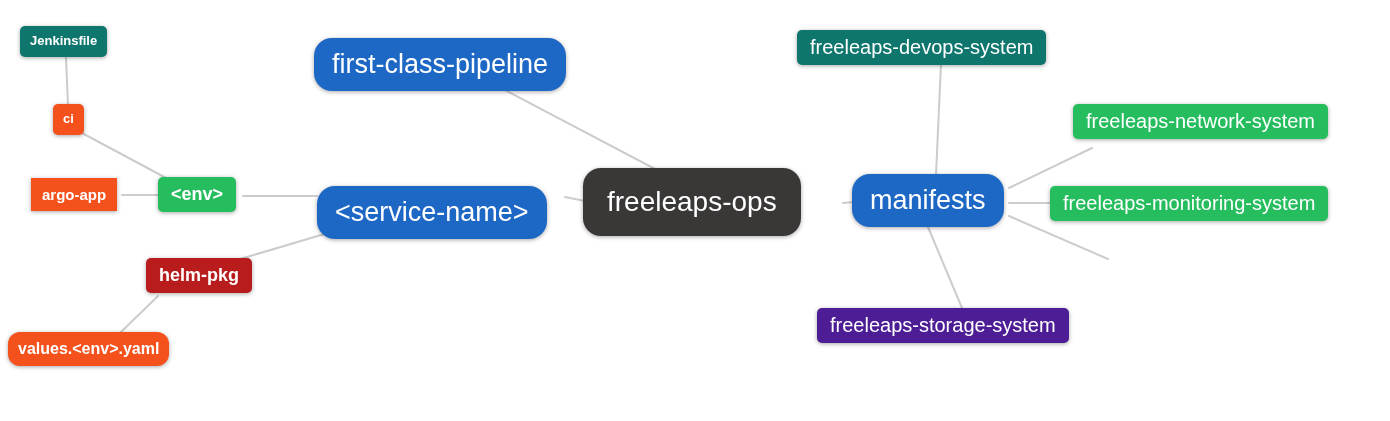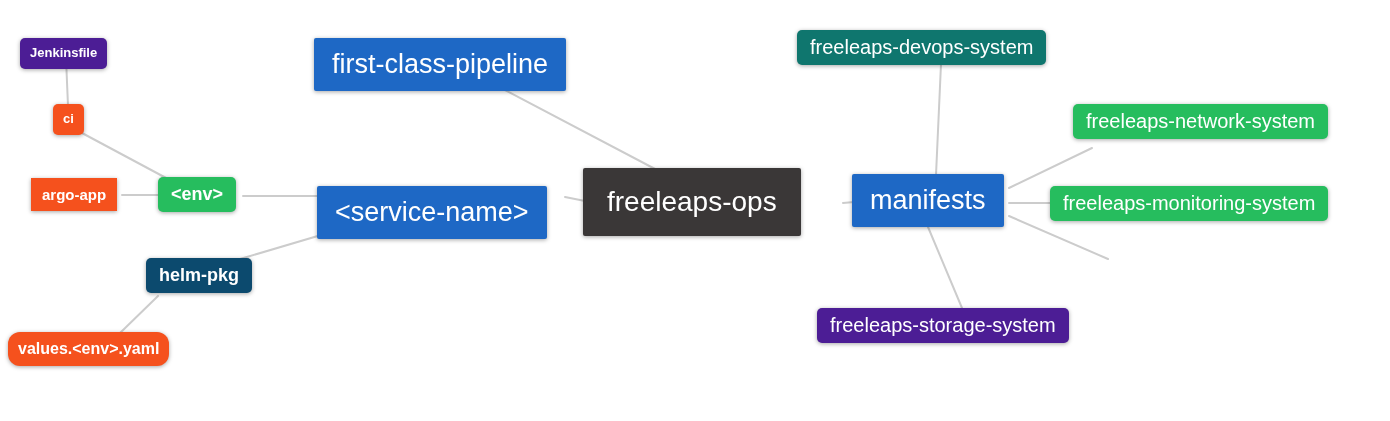--- a/index.html
+++ b/index.html
@@ -15,21 +15,21 @@
     position: absolute;
     left: 0; top: 0;
     width: 1390px; height: 421px;
   }
   .edge { stroke: #cccccc; stroke-width: 2; fill: none; stroke-linecap: round; }
   .node {
     position: absolute;
     color: #ffffff;
     white-space: nowrap;
     text-align: center;
-    border-radius: 2px;
+    border-radius: 18px;
     box-shadow: 0 1px 4px rgba(0,0,0,0.35);
     cursor: pointer;
     line-height: 1.15;
   }
   
   .sz-xs  { font-size: 13px; font-weight: bold; padding: 8px 10px; border-radius: 5px; }
   .sz-sm  { font-size: 15px; font-weight: bold; padding: 8px 11px; border-radius: 0; }
   .sz-md  { font-size: 18px; font-weight: bold; padding: 7px 13px; border-radius: 5px; }
   .sz-val { font-size: 16px; font-weight: bold; padding: 8px 10px; border-radius: 12px; }
   
@@ -69,25 +69,25 @@
     <line class="edge" x1="505" y1="90" x2="657" y2="170" stroke="#cccccc"></line>
     <line class="edge" x1="565" y1="197" x2="585" y2="201" stroke="#cccccc"></line>
     <line class="edge" x1="843" y1="203" x2="854" y2="202" stroke="#cccccc"></line>
     <line class="edge" x1="936" y1="175" x2="941" y2="64" stroke="#cccccc"></line>
     <line class="edge" x1="1009" y1="188" x2="1092" y2="148" stroke="#cccccc"></line>
     <line class="edge" x1="1009" y1="203" x2="1052" y2="203" stroke="#cccccc"></line>
     <line class="edge" x1="1009" y1="216" x2="1108" y2="259" stroke="#cccccc"></line>
     <line class="edge" x1="928" y1="227" x2="962" y2="308" stroke="#cccccc"></line>
   </svg>
 
-  <div class="node sz-xs  pos-jenkinsfile" style="background: #4c1d95; margin-top: 12px;">Jenkinsfile</div>
+  <div class="node sz-xs  pos-jenkinsfile" style="background: #0f766e;">Jenkinsfile</div>
   <div class="node sz-xs  pos-ci" style="background: rgb(245, 81, 29);">ci</div>
   <div class="node sz-sm  pos-argo-app" style="background: rgb(245, 81, 29);">argo-app</div>
   <div class="node sz-md  pos-env" style="background: rgb(38, 189, 94);">&lt;env&gt;</div>
-  <div class="node sz-md  pos-helm-pkg" style="background: #0c4a6e;">helm-pkg</div>
+  <div class="node sz-md  pos-helm-pkg" style="background: #b91c1c;">helm-pkg</div>
   <div class="node sz-val pos-values-env-yaml" style="background: rgb(245, 81, 29);">values.&lt;env&gt;.yaml</div>
   <div class="node sz-lg  pos-first-class-pipeline" style="background: rgb(30, 104, 197);">first-class-pipeline</div>
   <div class="node sz-lg  pos-service-name" style="background: rgb(30, 104, 197);">&lt;service-name&gt;</div>
   <div class="node sz-xl  pos-freeleaps-ops" style="background: rgb(58, 55, 55);">freeleaps-ops</div>
   <div class="node sz-lg  pos-manifests" style="background: rgb(30, 104, 197);">manifests</div>
   <div class="node sz-sys pos-freeleaps-devops-system" style="background: #0f766e;">freeleaps-devops-system</div>
   <div class="node sz-sys pos-freeleaps-network-system" style="background: rgb(38, 189, 94);">freeleaps-network-system</div>
   <div class="node sz-sys pos-freeleaps-monitoring-system" style="background: rgb(38, 189, 94);">freeleaps-monitoring-system</div>
   <div class="node sz-sys pos-freeleaps-storage-system" style="background: #4c1d95;">freeleaps-storage-system</div>
 

